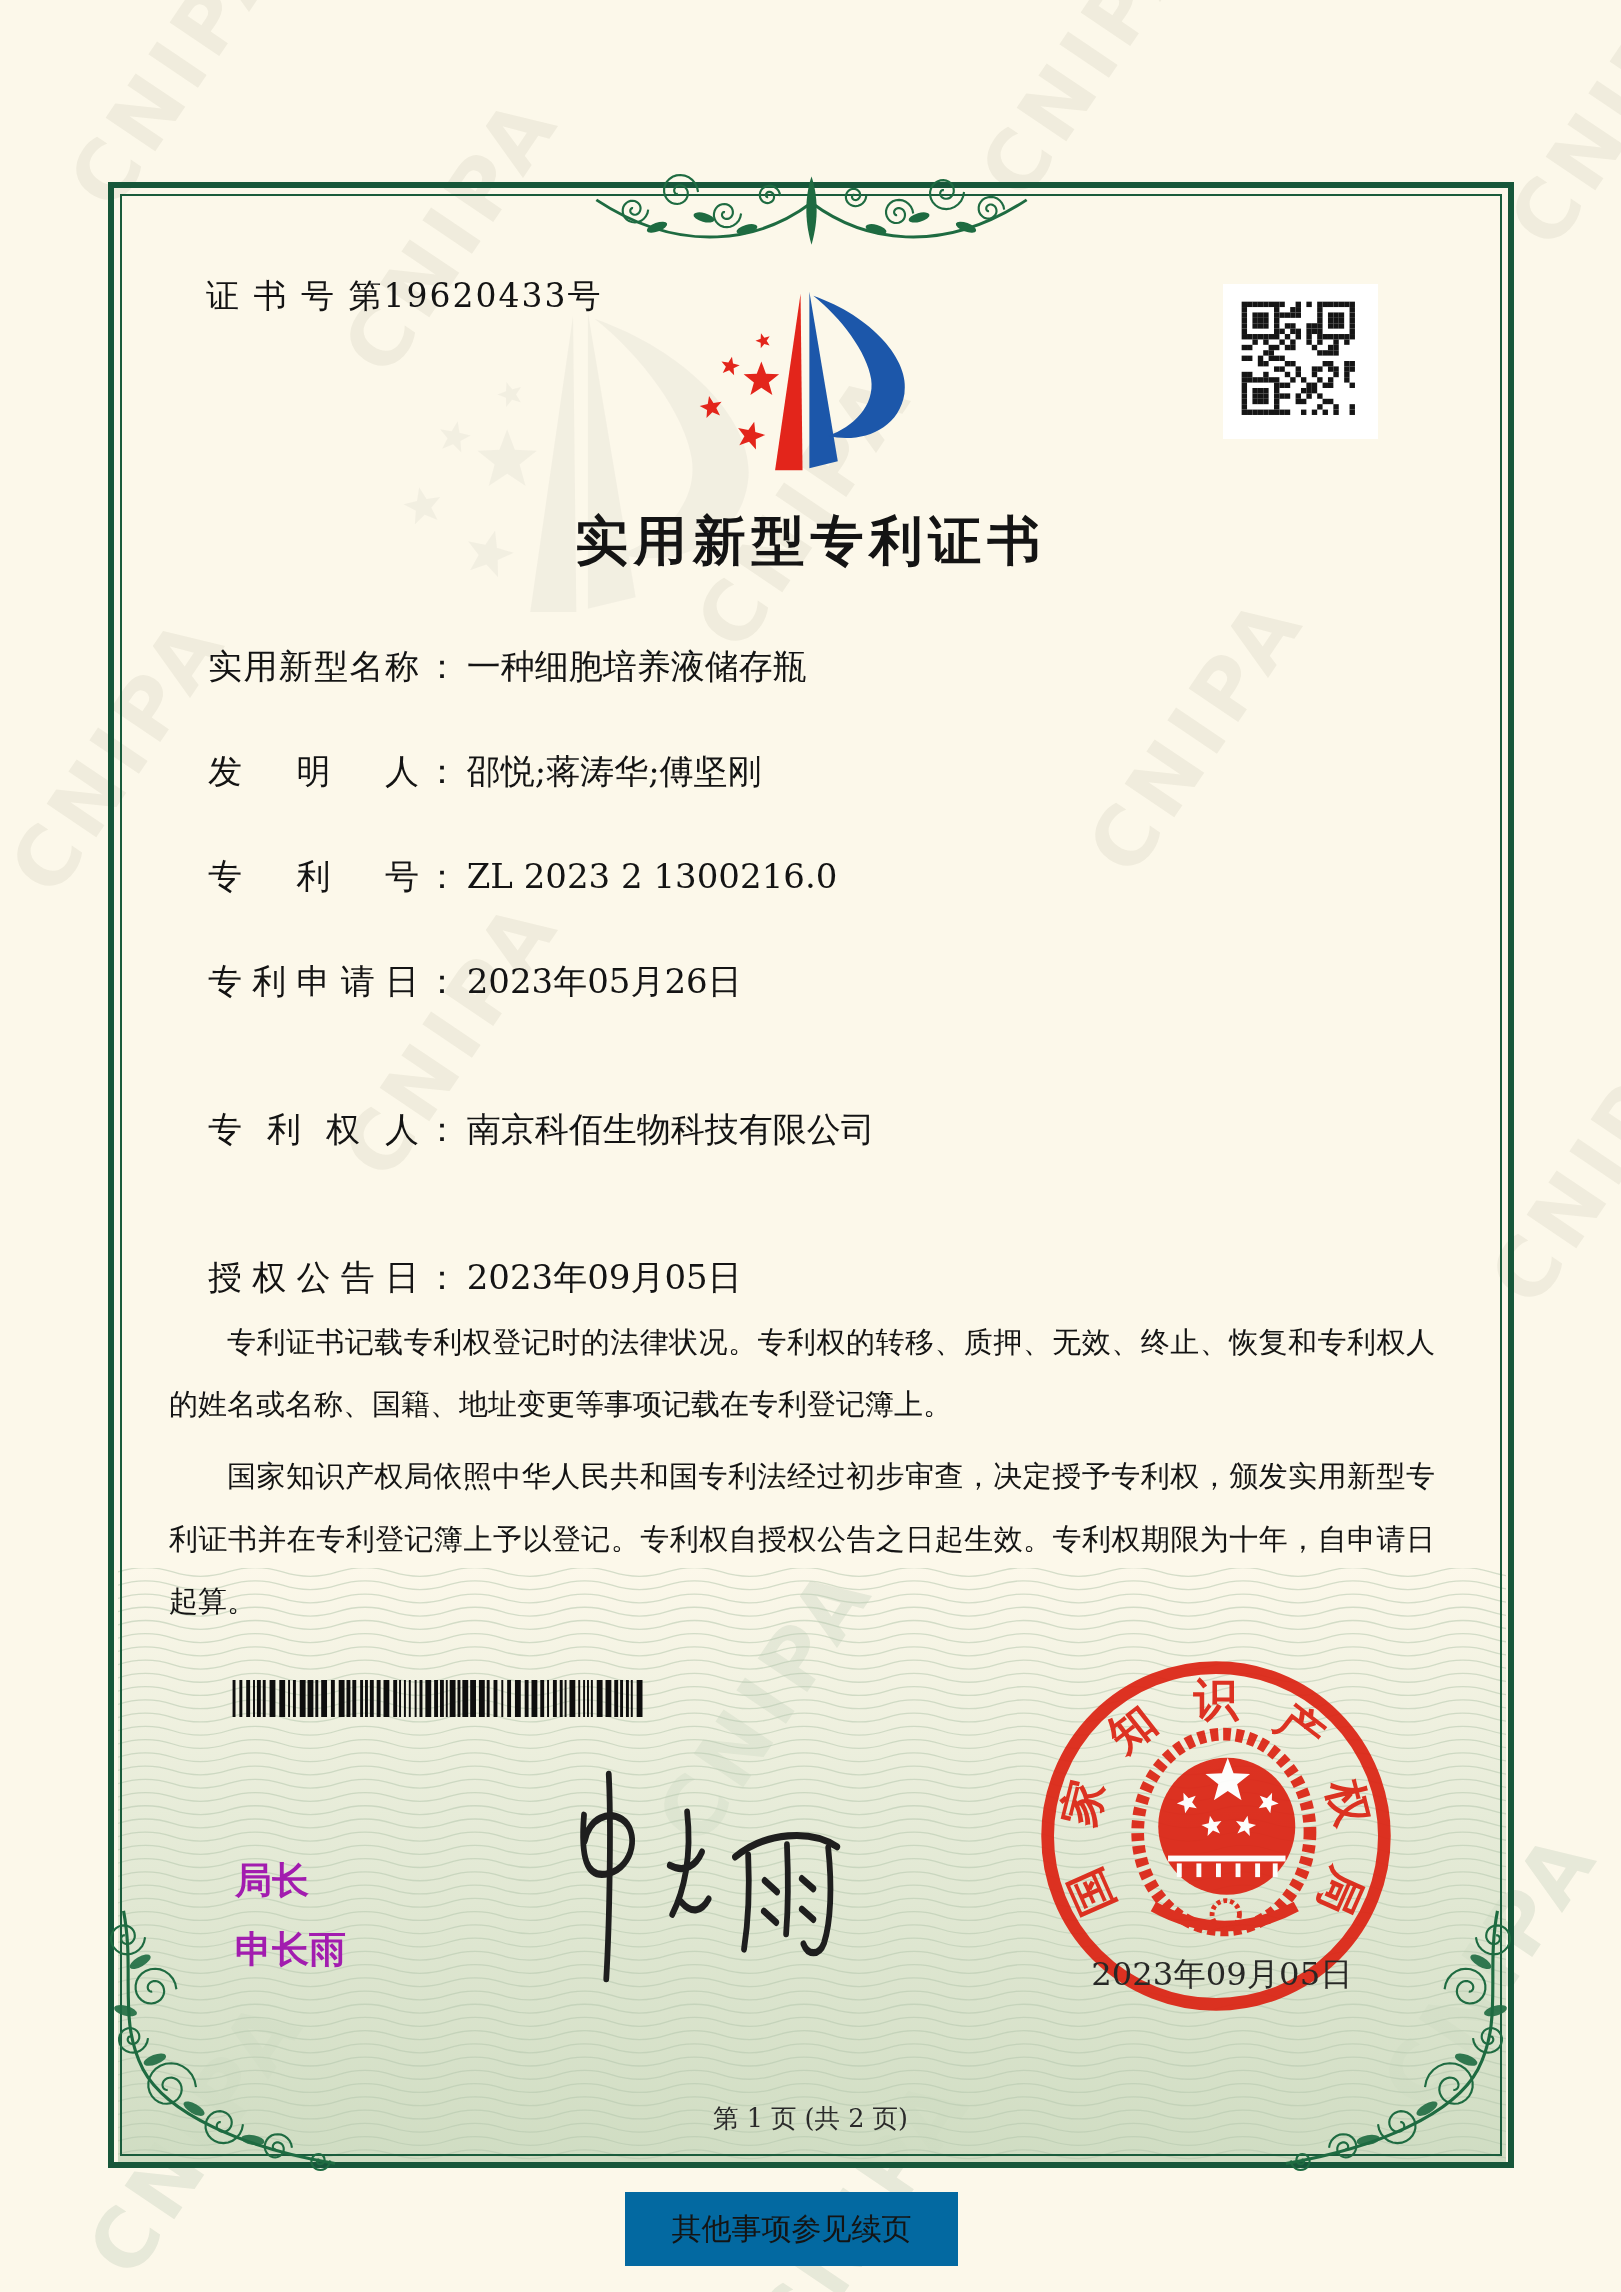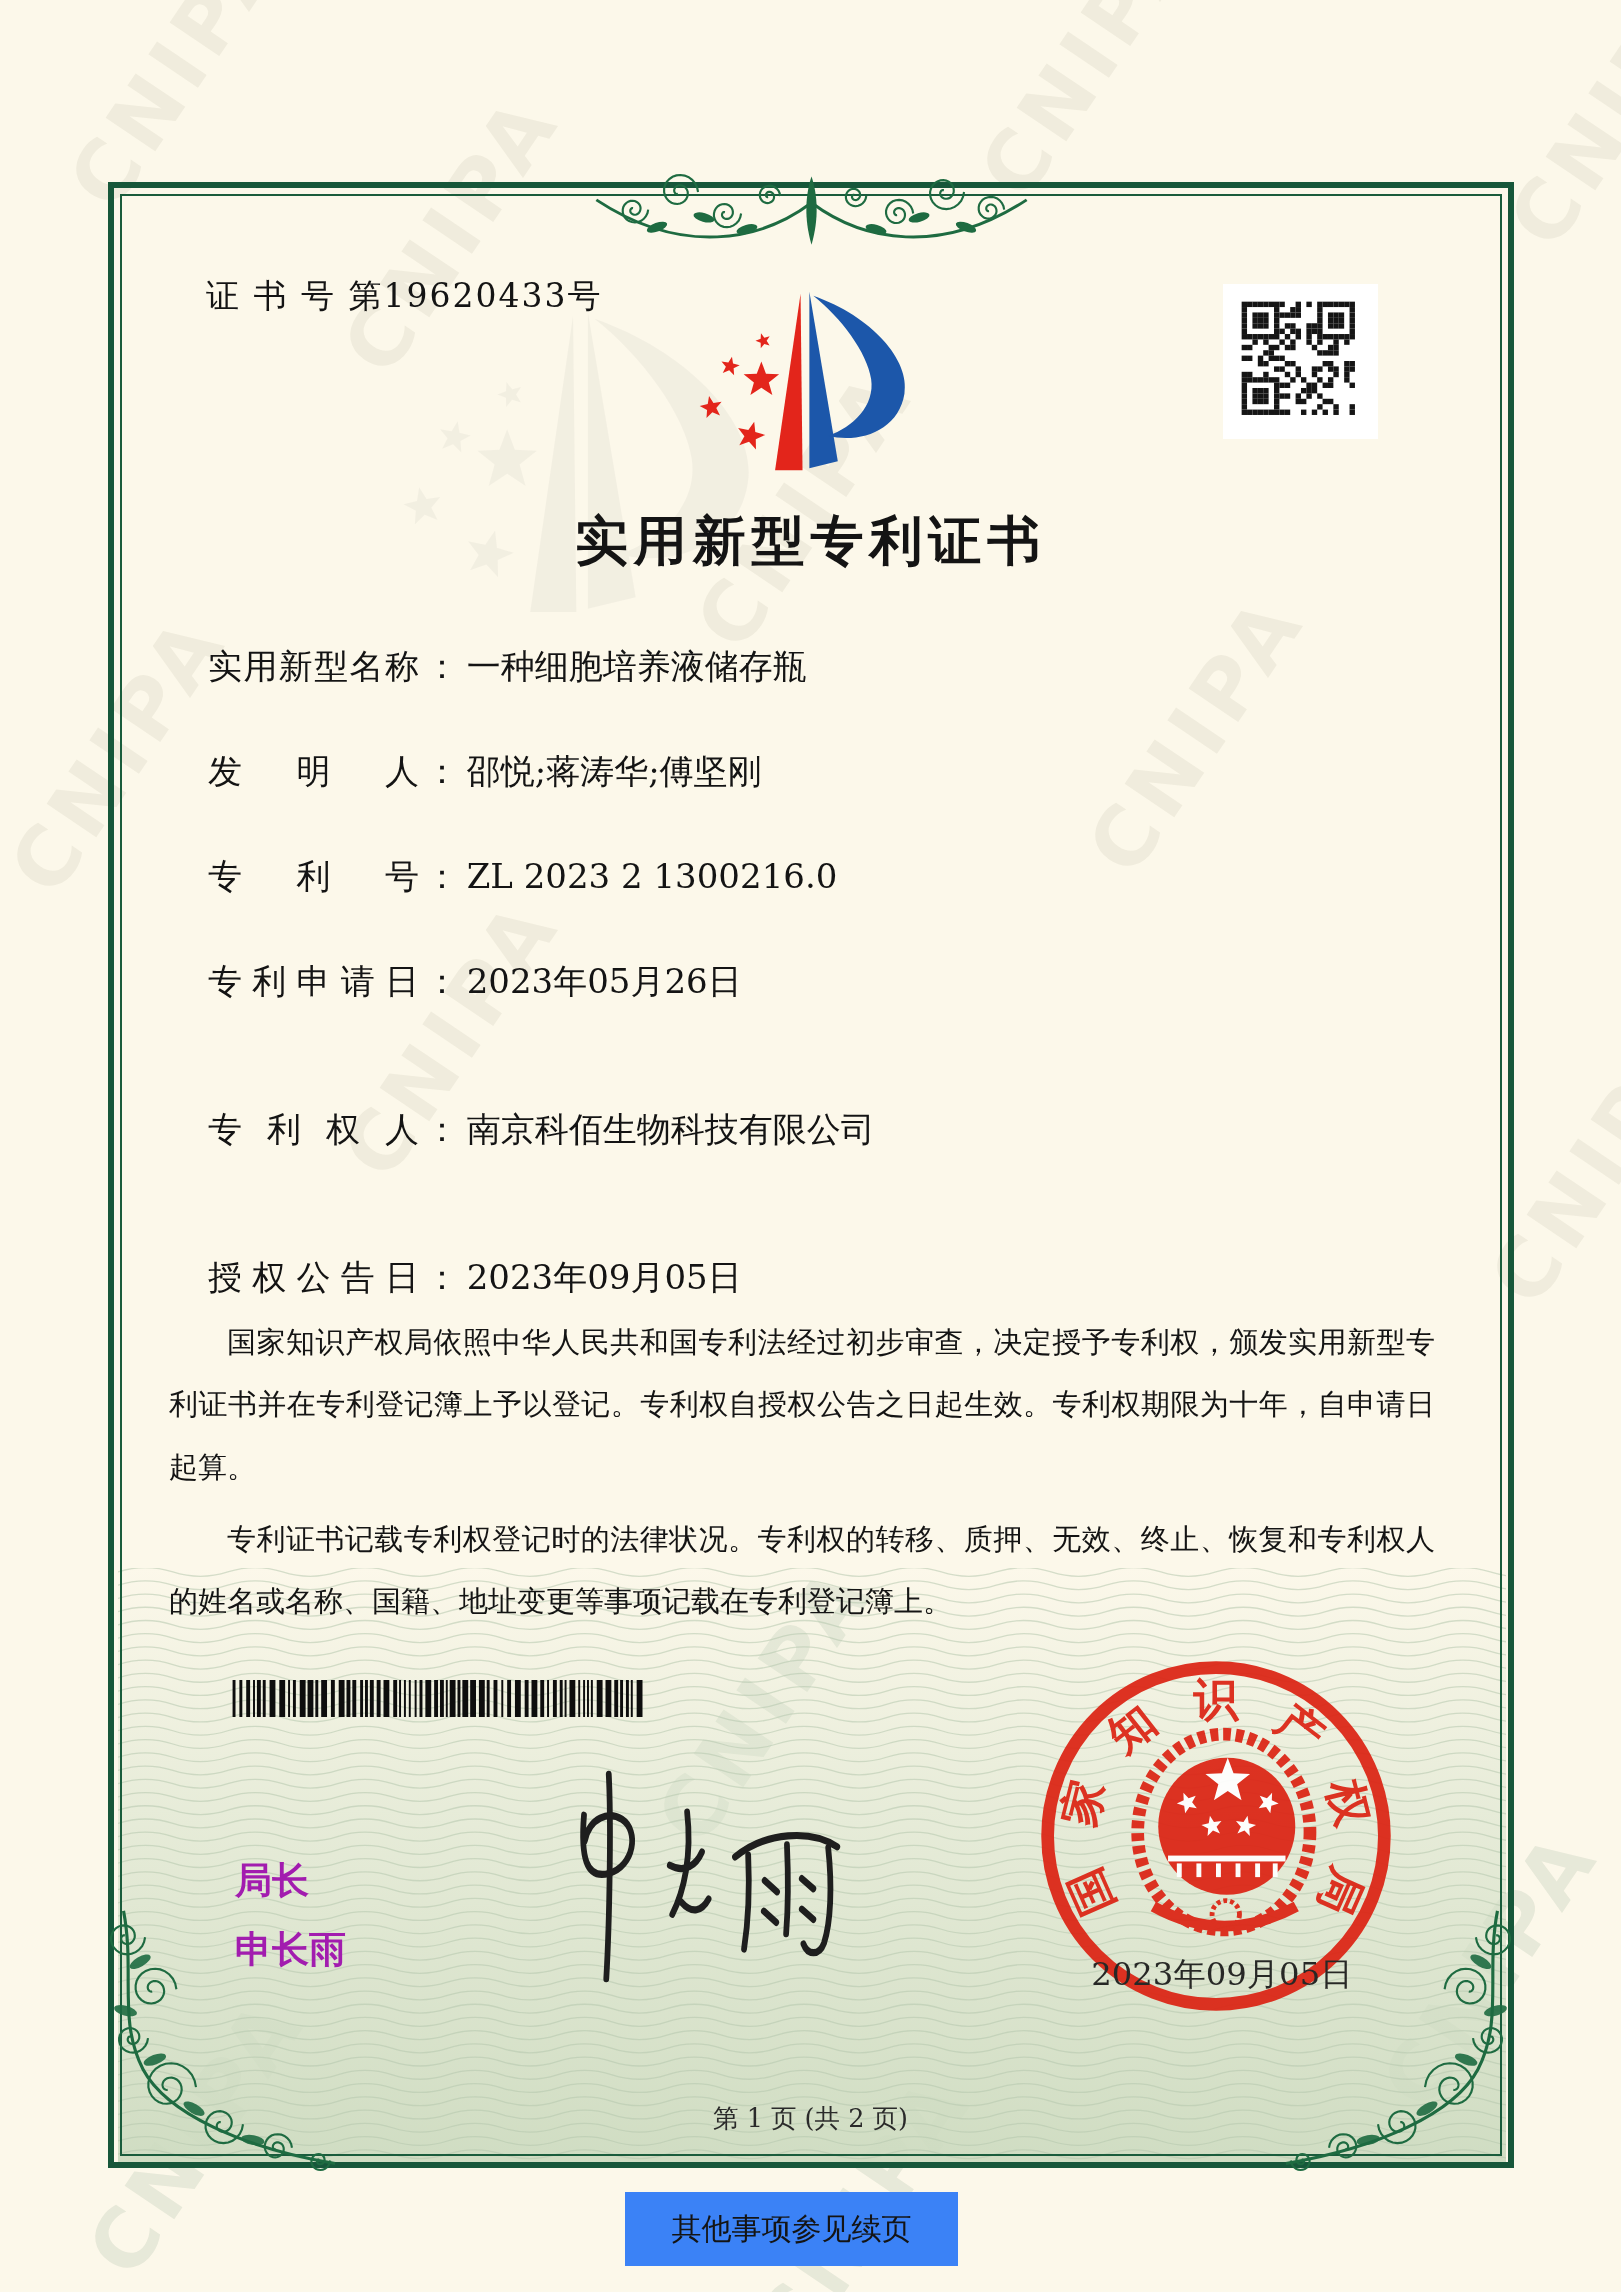--- a/index.html
+++ b/index.html
@@ -39,21 +39,21 @@
          text-align:justify;}
   .legal p{margin:0 0 9.8px 0;text-indent:2em;}
   .barcode{position:absolute;left:231px;top:1680px;}
   .signer{position:absolute;left:235px;font-family:"DejaVu Sans","Liberation Sans",sans-serif;
           font-weight:bold;font-size:37px;color:#a21caf;}
   .signer.t1{top:1856px;}
   .signer.t2{top:1925px;}
   .signature{position:absolute;left:485px;top:1759px;}
   .seal{position:absolute;left:1030px;top:1650px;z-index:6;}
   .page-footer{position:absolute;left:0;top:2101px;width:100%;text-align:center;font-size:25.5px;color:#2a2a2a;}
-  .note-box{position:absolute;left:625px;top:2192px;width:333px;height:74px;background:#3b82f6;
+  .note-box{position:absolute;left:625px;top:2192px;width:333px;height:74px;background:#0369a1;
       text-align:center;line-height:74px;font-size:30px;z-index:5;}
 </style>
 </head>
 <body>
 
 <div class="page">
 
   <svg width="0" height="0" style="position:absolute">
     <defs>
       <g id="logoRed" fill="currentColor">
@@ -419,22 +419,22 @@
       <span class="flabel">专利申请日</span><span class="colon">：</span><span class="fvalue">2023年05月26日</span>
     </div>
     <div class="frow" style="top:1108px;">
       <span class="flabel">专利权人</span><span class="colon">：</span><span class="fvalue">南京科佰生物科技有限公司</span>
     </div>
     <div class="frow" style="top:1256px;">
       <span class="flabel">授权公告日</span><span class="colon">：</span><span class="fvalue">2023年09月05日</span>
     </div>
 
     <div class="legal">
+      <p>专利证书记载专利权登记时的法律状况。专利权的转移、质押、无效、终止、恢复和专利权人的姓名或名称、国籍、地址变更等事项记载在专利登记簿上。</p>
       <p>国家知识产权局依照中华人民共和国专利法经过初步审查，决定授予专利权，颁发实用新型专利证书并在专利登记簿上予以登记。专利权自授权公告之日起生效。专利权期限为十年，自申请日起算。</p>
-      <p>专利证书记载专利权登记时的法律状况。专利权的转移、质押、无效、终止、恢复和专利权人的姓名或名称、国籍、地址变更等事项记载在专利登记簿上。</p>
     </div>
 
     <svg id="barcodeSvg" class="barcode" width="416" height="37" viewBox="0 0 424 38">
         <rect x="0" y="0" width="3" height="38" fill="#0d0d0d"></rect>
         <rect x="7" y="0" width="3" height="38" fill="#0d0d0d"></rect>
         <rect x="14" y="0" width="4" height="38" fill="#0d0d0d"></rect>
         <rect x="21" y="0" width="2" height="38" fill="#0d0d0d"></rect>
         <rect x="25" y="0" width="4" height="38" fill="#0d0d0d"></rect>
         <rect x="31" y="0" width="3" height="38" fill="#0d0d0d"></rect>
         <rect x="38" y="0" width="6" height="38" fill="#0d0d0d"></rect>

